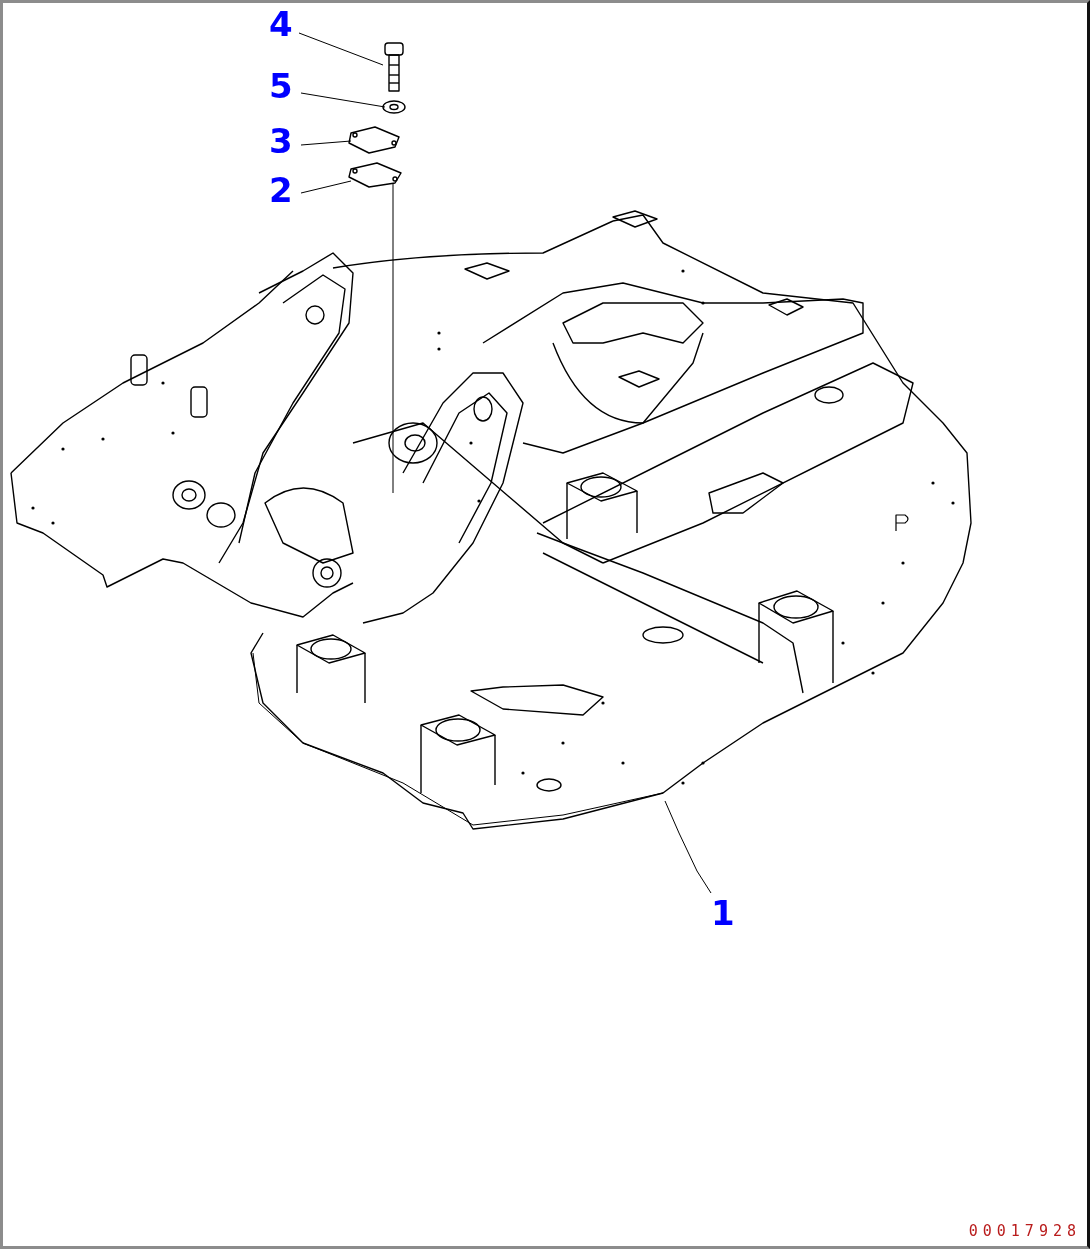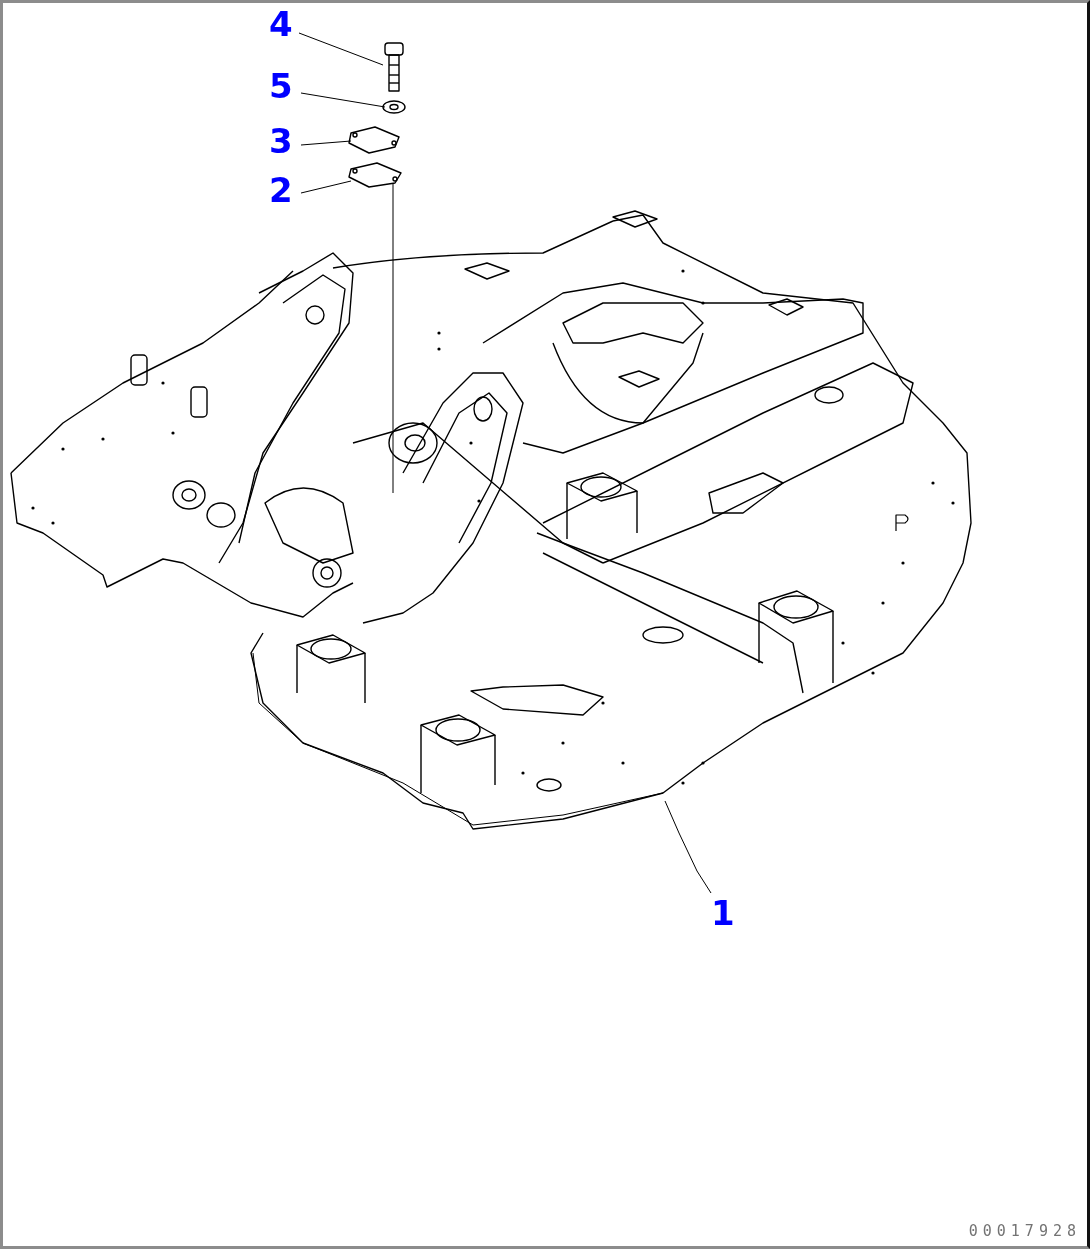--- a/index.html
+++ b/index.html
@@ -23,21 +23,21 @@
     font-size: 34px;
     line-height: 1;
     color: #0000ff;
   }
   .drawing-id {
     position: absolute;
     right: 6px; bottom: 6px;
     font-family: "DejaVu Sans Mono", monospace;
     font-size: 15px;
     letter-spacing: 5px;
-    color: #737373;
+    color: #b91c1c;
   }
 </style>
 </head>
 <body>
 
 <div class="page">
 
   <svg class="drawing" width="1090" height="1249" viewBox="0 0 1090 1249" fill="none" stroke="#000" stroke-width="1.4" stroke-linejoin="round">
 
     <g>

